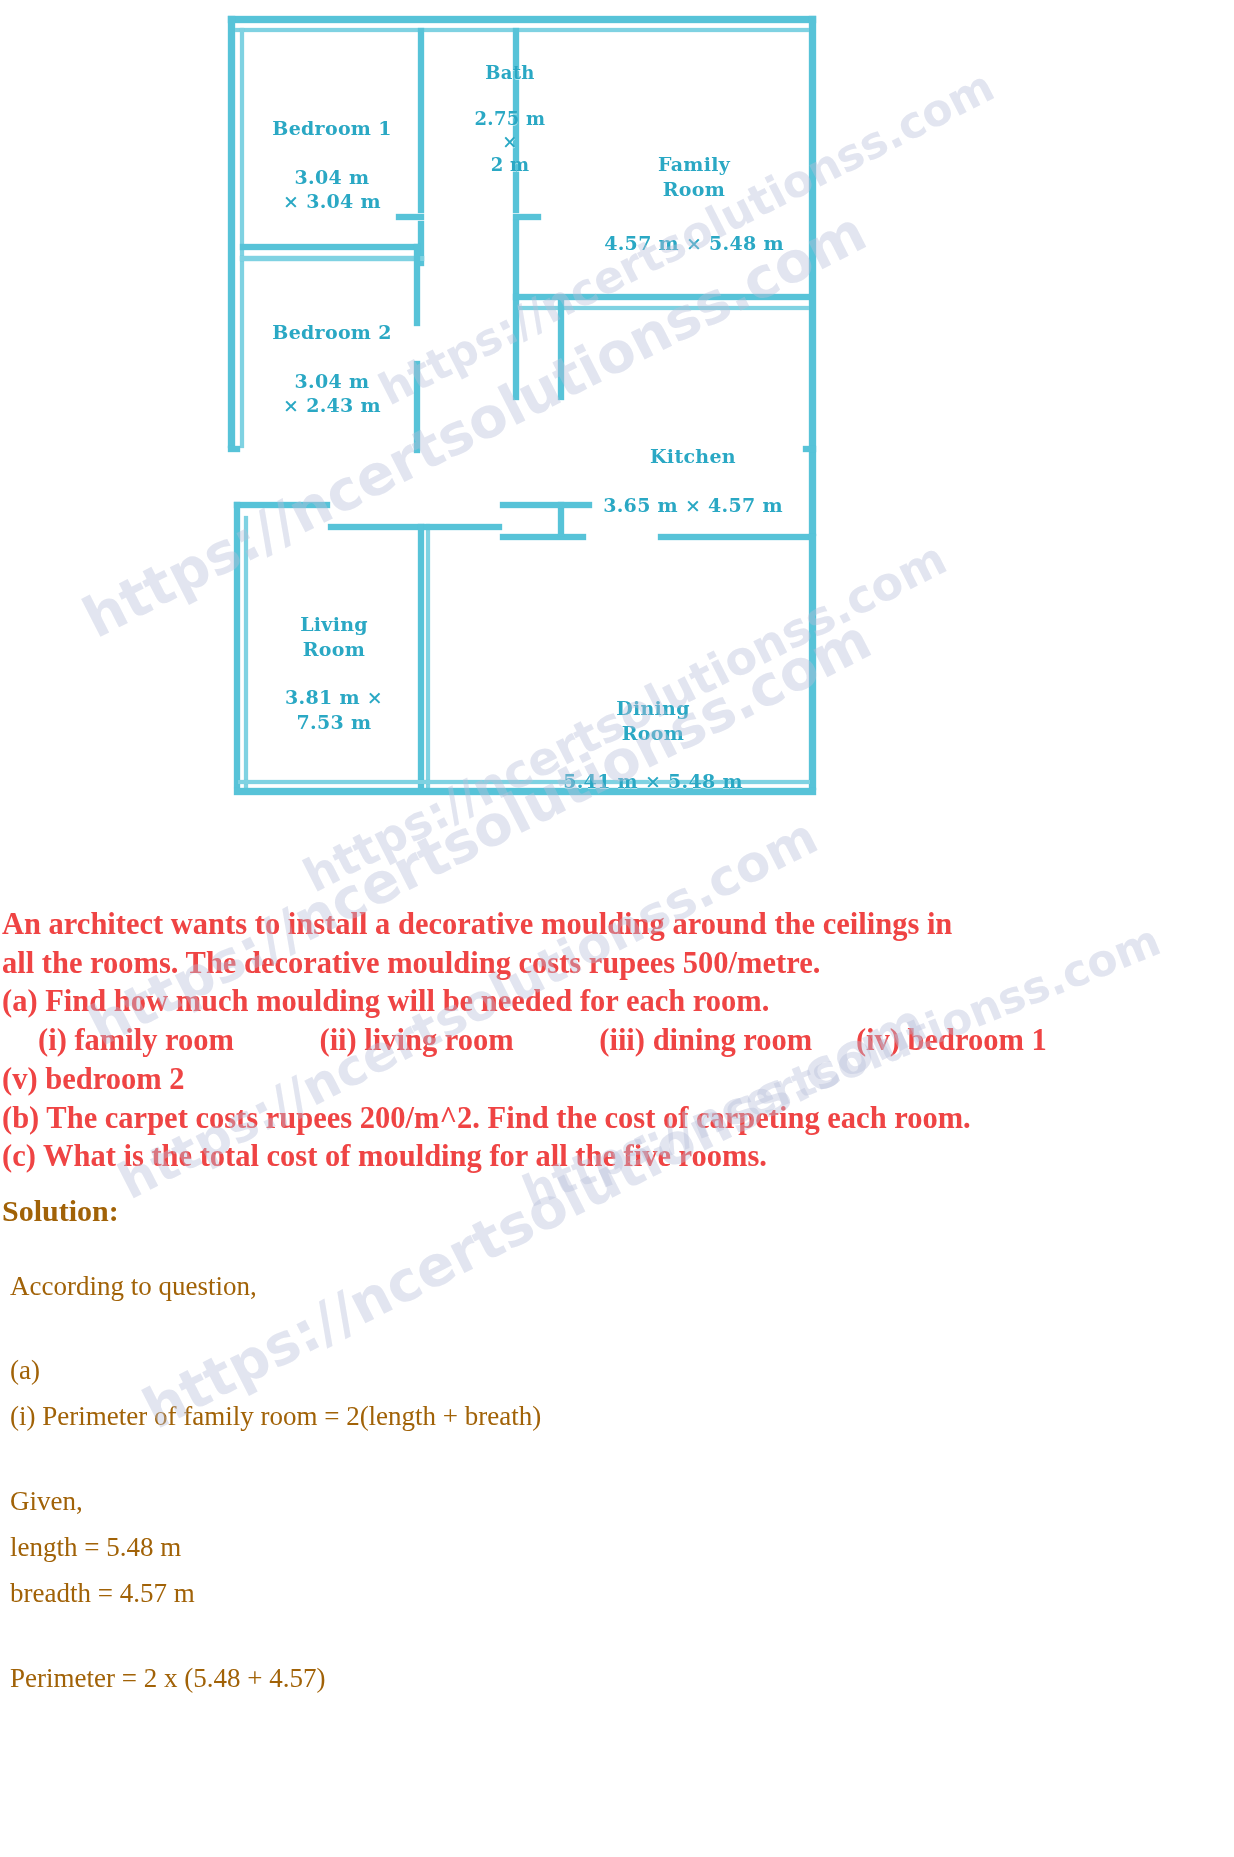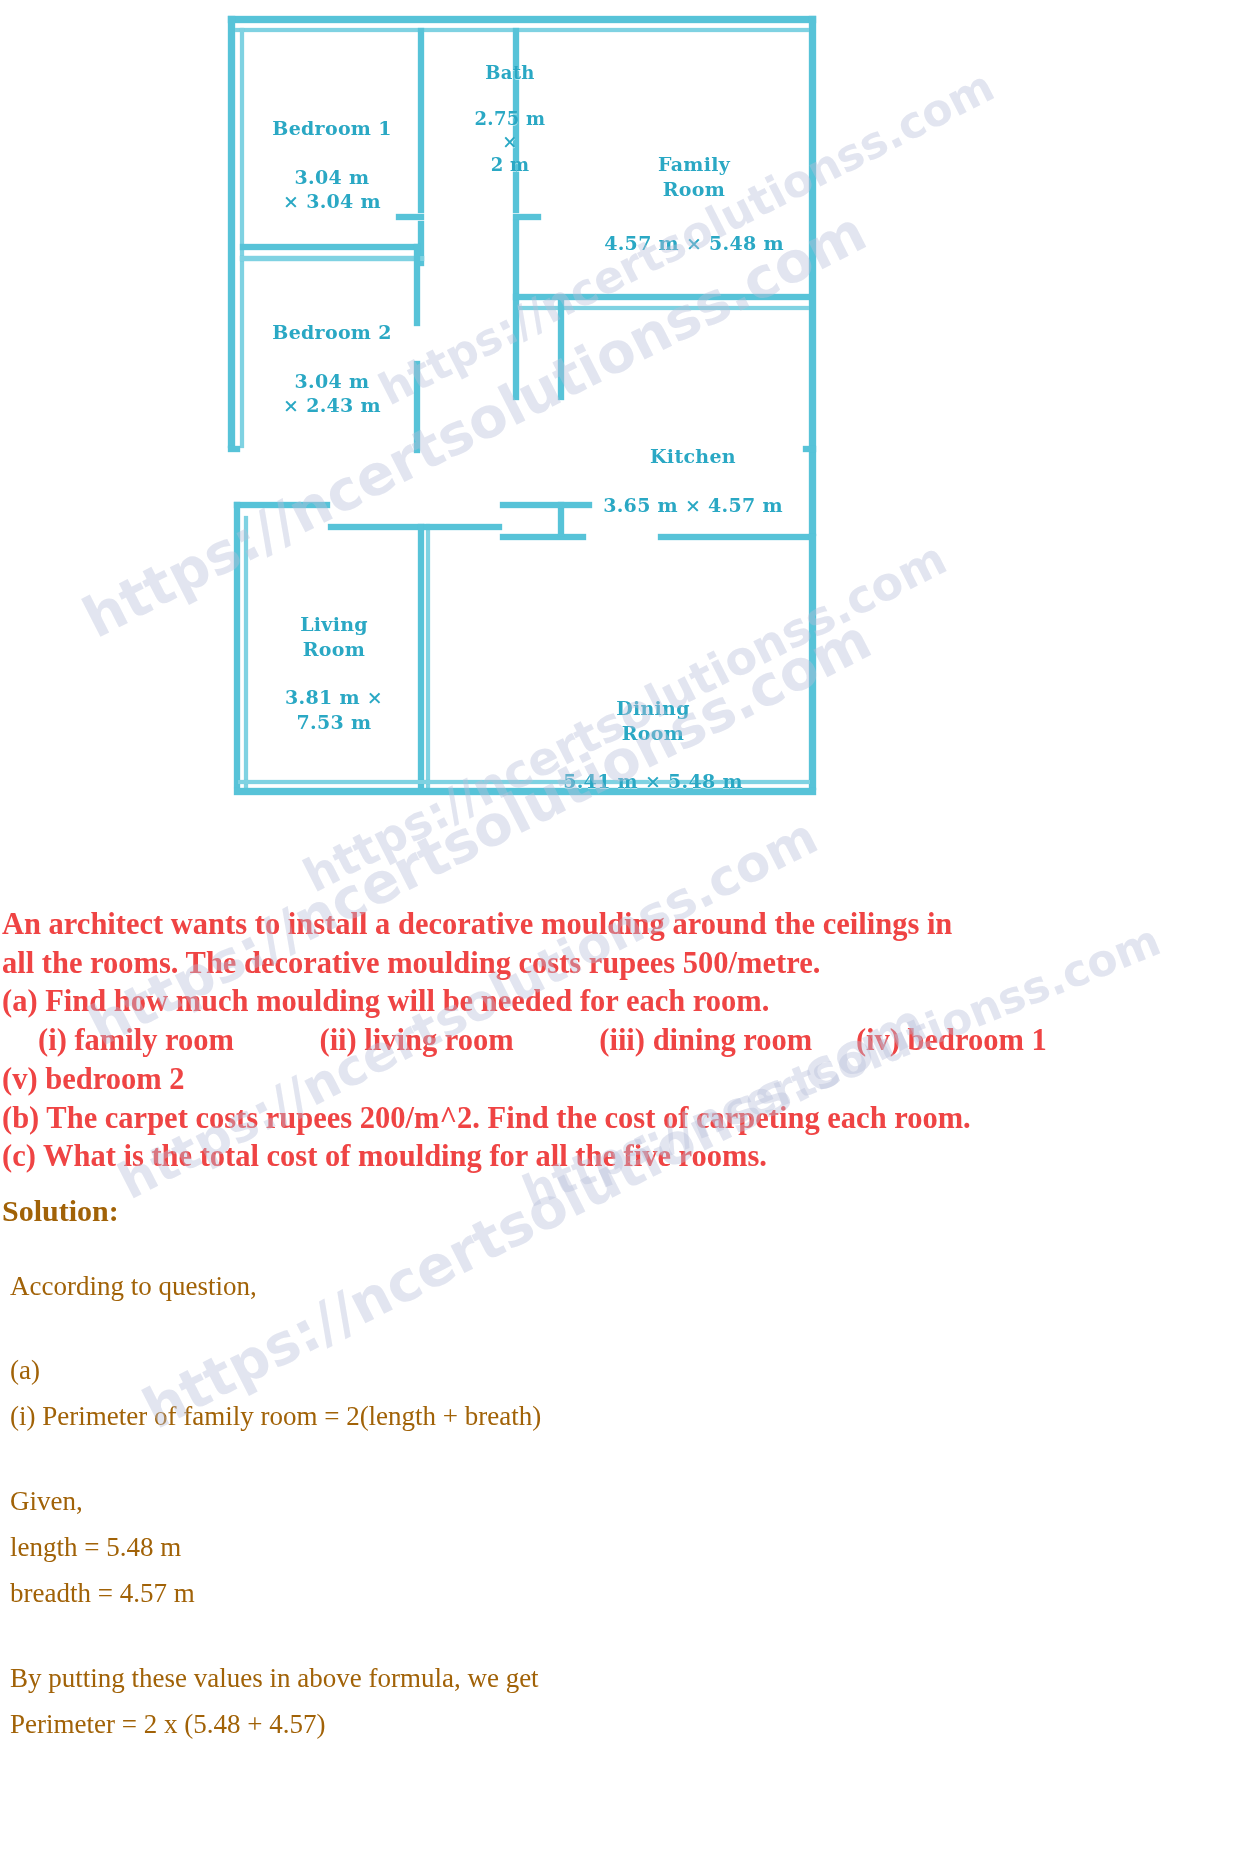--- a/index.html
+++ b/index.html
@@ -250,21 +250,20 @@
   <p class="sol-head">Solution:</p>
   <p>According to question,</p>
   <div class="gap-md"></div>
   <p>(a)</p>
   <p>(i) Perimeter of family room = 2(length + breath)</p>
   <div class="gap-md"></div>
   <p>Given,</p>
   <p>length = 5.48 m</p>
   <p>breadth = 4.57 m</p>
   <div class="gap-md"></div>
-  <p>By putting these values in above formula, we get</p>
   <p>Perimeter = 2 x (5.48 + 4.57)</p>
 </div>
 
 <div class="wm" id="wm1">https://ncertsolutionss.com</div>
 <div class="wm" id="wm2">https://ncertsolutionss.com</div>
 <div class="wm" id="wm3">https://ncertsolutionss.com</div>
 <div class="wm" id="wm4">https://ncertsolutionss.com</div>
 <div class="wm" id="wm7">https://ncertsolutionss.com</div>
 <div class="wm" id="wm6">https://ncertsolutionss.com</div>
 <div class="wm" id="wm5">https://ncertsolutionss.com</div>

